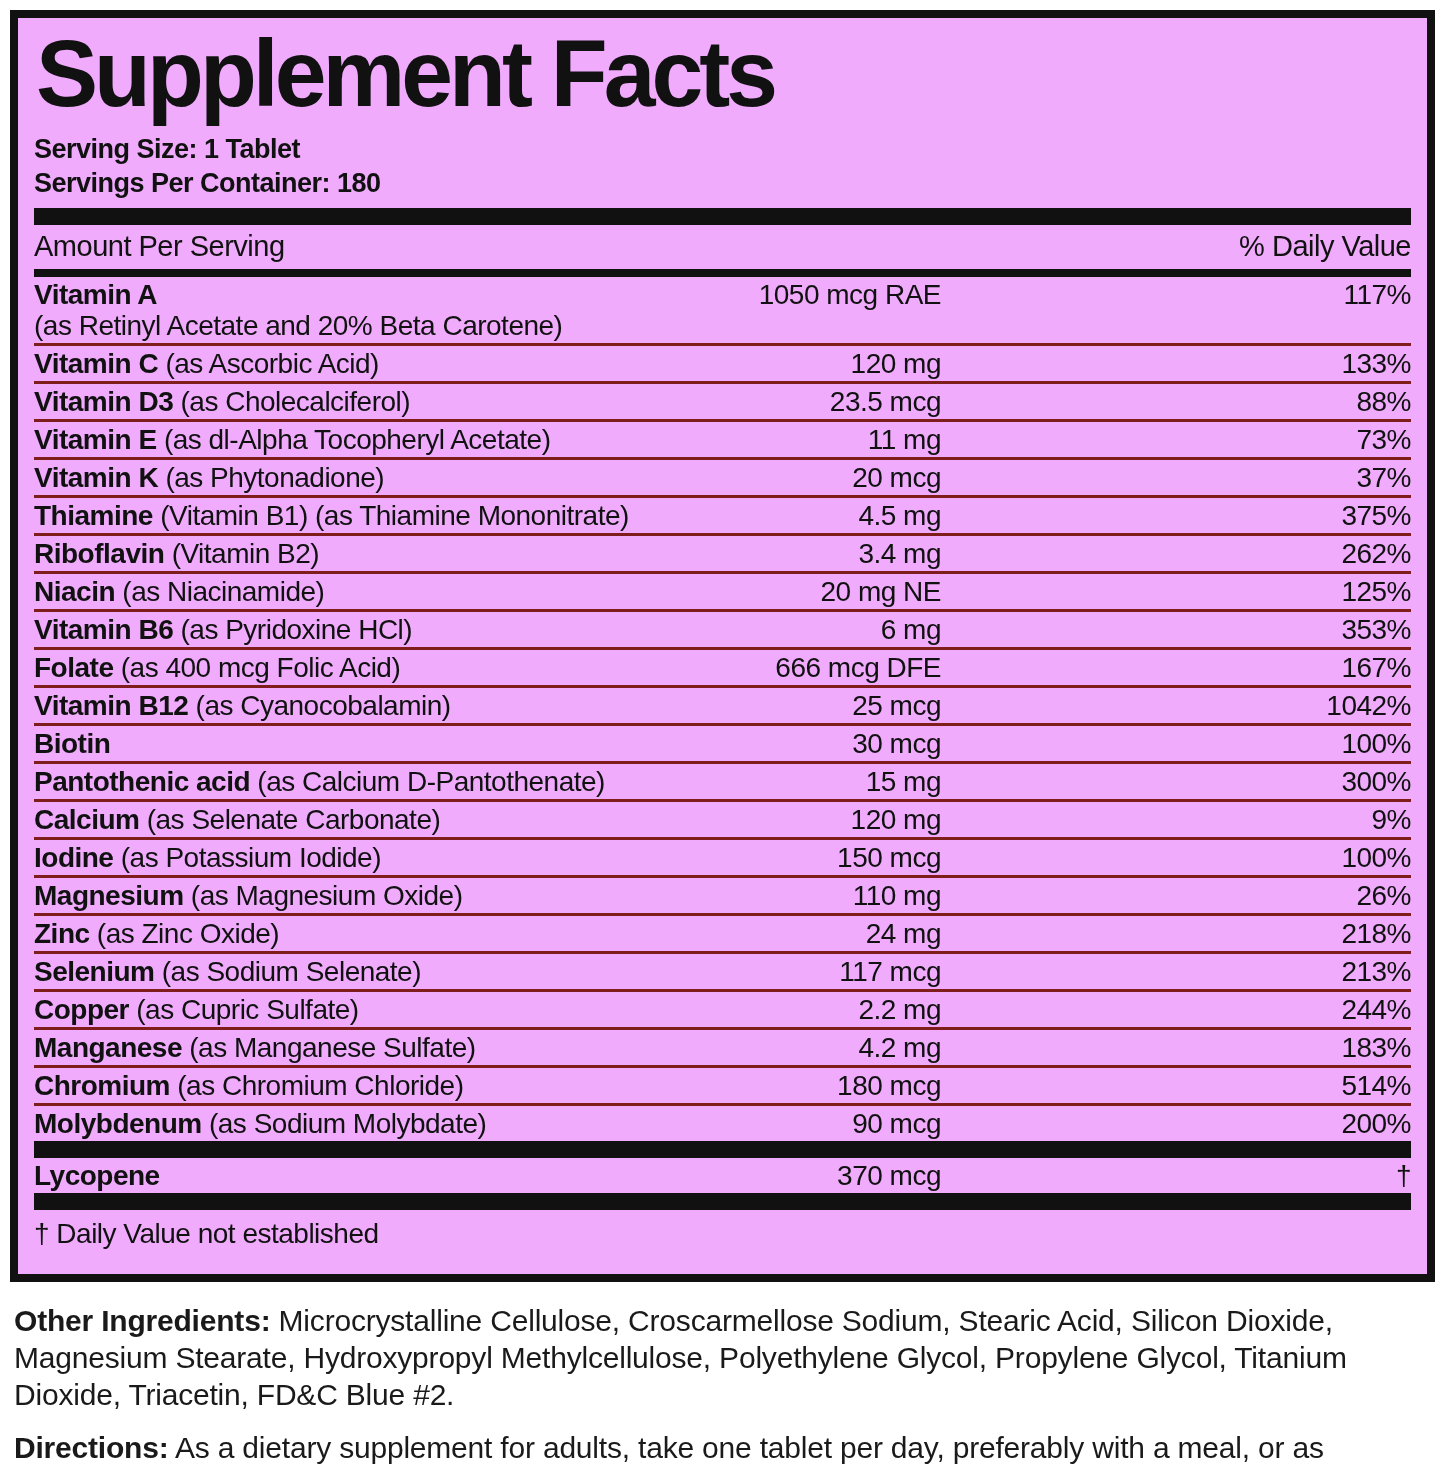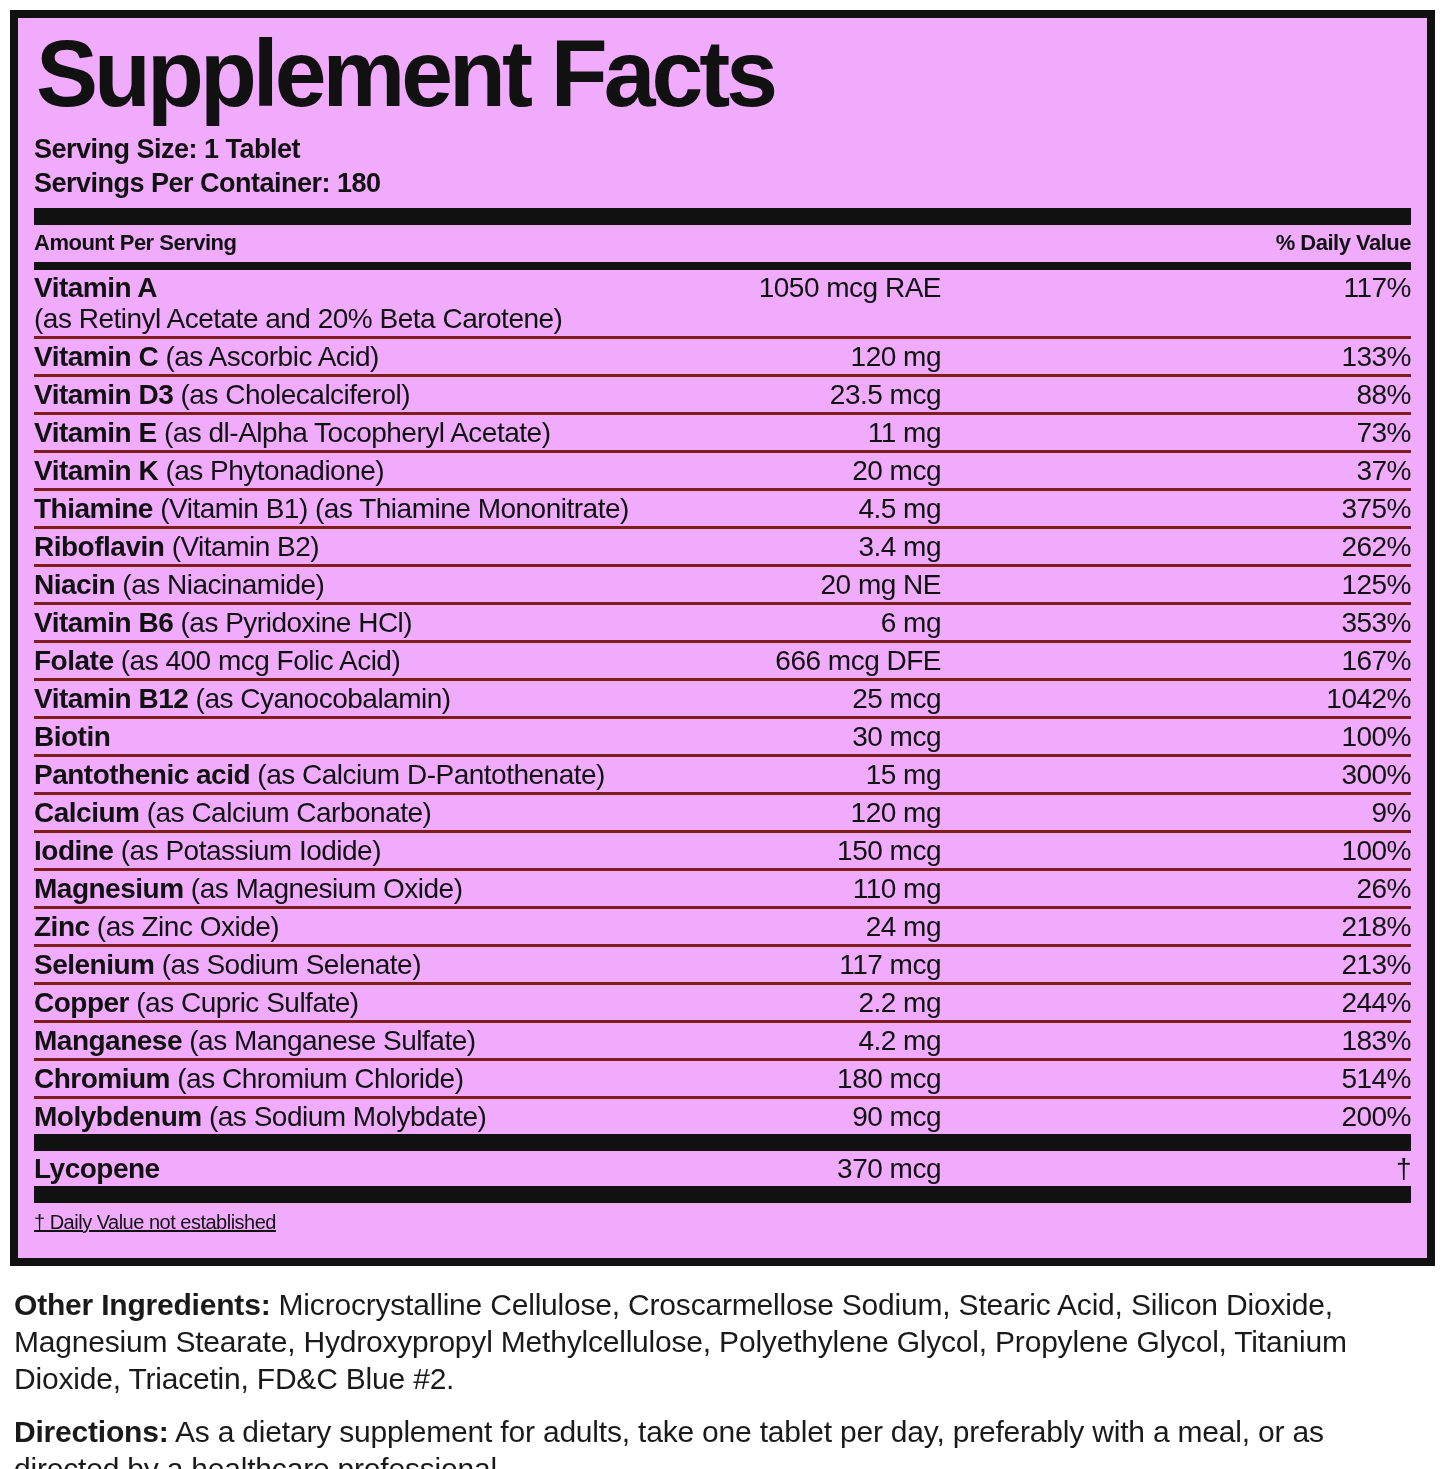--- a/index.html
+++ b/index.html
@@ -33,22 +33,22 @@
     line-height: 34px;
   }
   .bar { background: #111111; width: 100%; }
   .bar-thick  { height: 17px; }
   .bar-medium { height: 8px; }
   .mt8  { margin-top: 8px; }
   .header-row {
     display: flex;
     justify-content: space-between;
     align-items: baseline;
-    font-size: 22px;
-    font-weight: bold;
+    font-size: 29px;
+    font-weight: normal;
     letter-spacing: -0.5px;
     padding: 5px 0 6px 0;
     gap: 31px;
   }
   .nutrient-table { width: 100%; }
   .nutrient-row {
     display: flex;
     flex-wrap: wrap;
     align-items: flex-start;
     font-size: 28px;
@@ -56,24 +56,23 @@
     letter-spacing: -0.5px;
     padding: 2px 0 2px 0;
   }
   .nutrient-row + .nutrient-row { border-top: 3px solid #7f1d1d; }
   .col-name { flex: 1 1 auto; white-space: nowrap; overflow: hidden; }
   .col-name .nm { font-weight: bold; }
   .col-amt { flex: 0 0 215px; text-align: right; white-space: nowrap; }
   .col-dv  { flex: 0 0 470px; text-align: right; white-space: nowrap; }
   .detail-line2 { flex: 0 0 100%; white-space: nowrap; }
   .footnote {
-    font-size: 20px;
+    font-size: 28px;
     letter-spacing: -0.5px;
     padding: 8px 0 12px 0;
-    text-decoration: underline;
   }
   .footer {
     margin: 20px 14px 0 14px;
     font-size: 30px;
     line-height: 37px;
     letter-spacing: -0.2px;
     color: #1a1a1a;
   }
   .footer p + p { margin-top: 16px; }
   .footer .lead { font-weight: bold; }
@@ -183,21 +182,21 @@
   </div>
 
   <div class="nutrient-row">
     <span class="col-name"><span class="nm">Pantothenic acid</span> <span class="dt">(as Calcium D-Pantothenate)</span></span>
     <span class="col-amt">15 mg</span>
     <span class="col-dv">300%</span>
 
   </div>
 
   <div class="nutrient-row">
-    <span class="col-name"><span class="nm">Calcium</span> <span class="dt">(as Calcium Carbonate)</span></span>
+    <span class="col-name"><span class="nm">Calcium</span> <span class="dt">(as Selenate Carbonate)</span></span>
     <span class="col-amt">120 mg</span>
     <span class="col-dv">9%</span>
 
   </div>
 
   <div class="nutrient-row">
     <span class="col-name"><span class="nm">Iodine</span> <span class="dt">(as Potassium Iodide)</span></span>
     <span class="col-amt">150 mcg</span>
     <span class="col-dv">100%</span>
 

